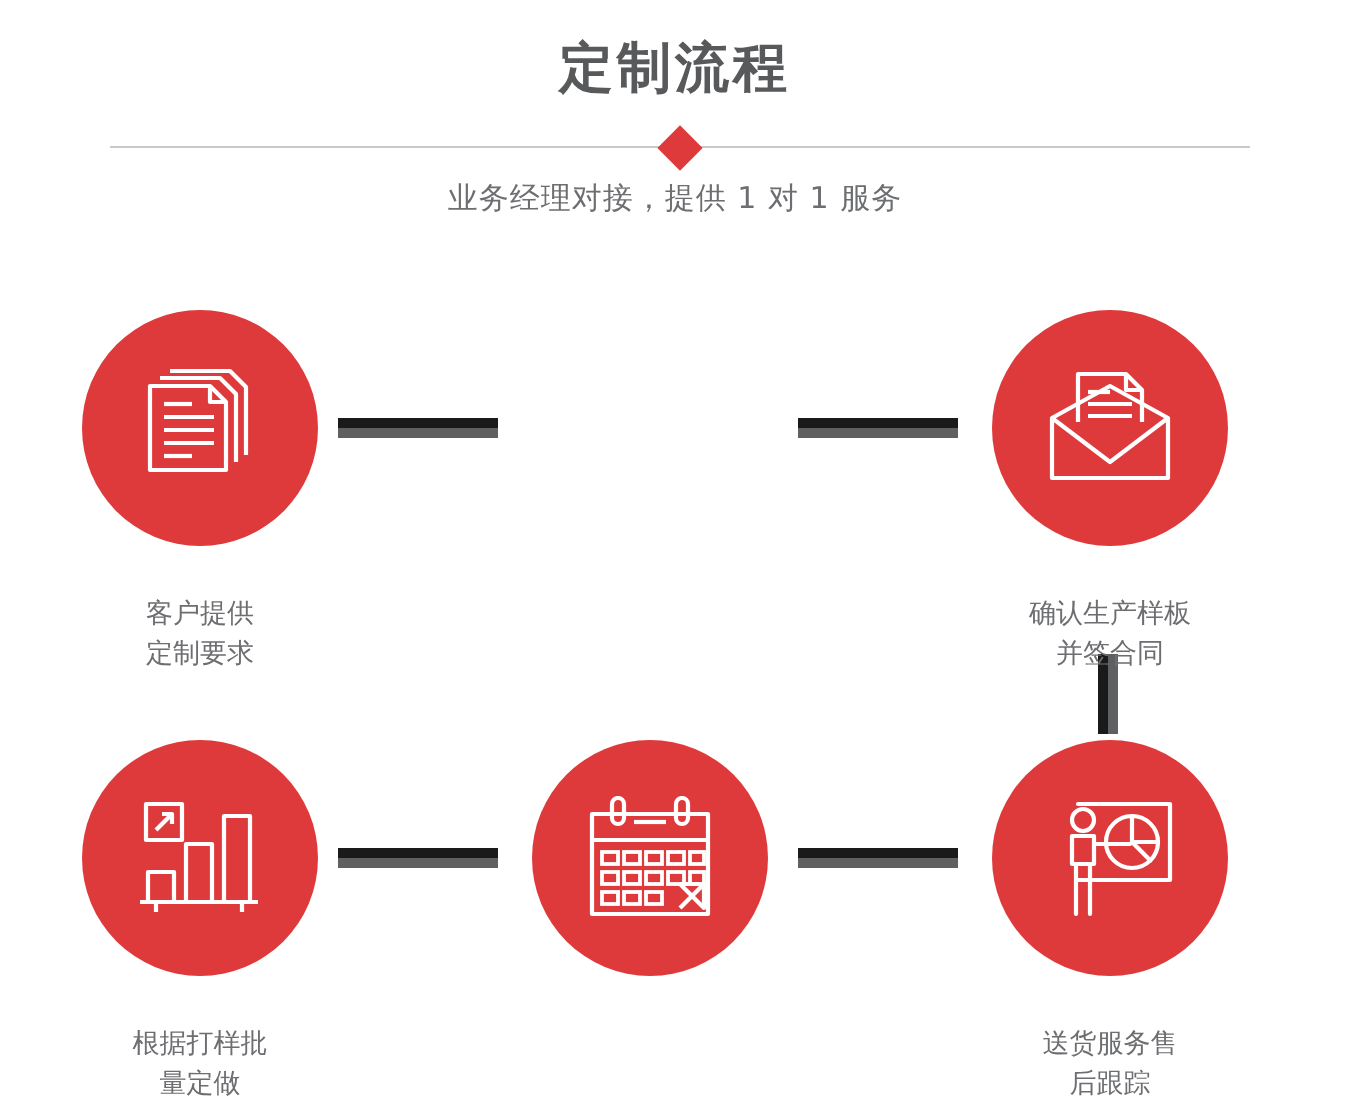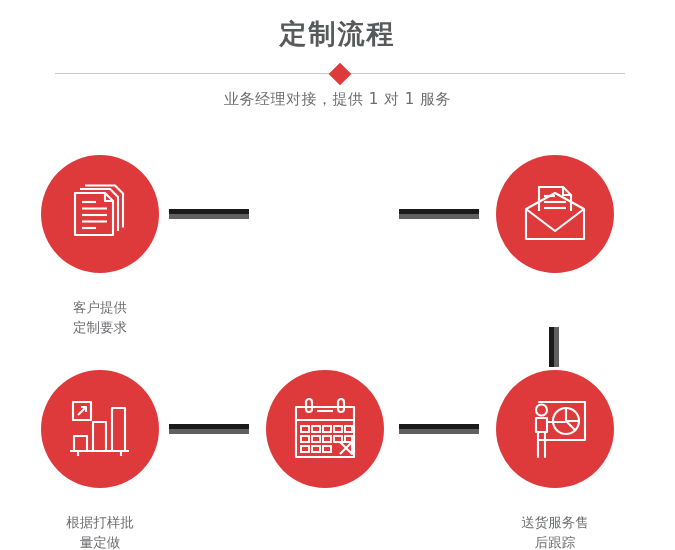--- a/index.html
+++ b/index.html
@@ -233,20 +233,22 @@
           <path d="M3 24 l29 -16 29 16 v30 h-58 z"></path>
           <path d="M3 24 l29 22 29 -22"></path>
         </g>
         <g stroke="#ffffff" stroke-width="2.1" stroke-linecap="butt">
           <line x1="21" y1="11" x2="32" y2="11"></line>
           <line x1="21" y1="17" x2="43" y2="17"></line>
           <line x1="21" y1="23" x2="43" y2="23"></line>
         </g>
       </svg>
     </div>
+    <div class="step-label">确认生产样板
+并签合同</div>
   </div>
 
   <div class="step step-r2 step-c1">
     <div class="circle">
       <svg width="62" height="60" viewBox="0 0 62 60">
         <g fill="none" stroke="#ffffff" stroke-width="2.1" stroke-linejoin="round">
           <path d="M4 3 h18 v18 h-18 z"></path>
           <path d="M9 16 l8 -8"></path>
           <path d="M12 8 h5 v5"></path>
           <path d="M5 37 h13 v15 h-13 z"></path>

